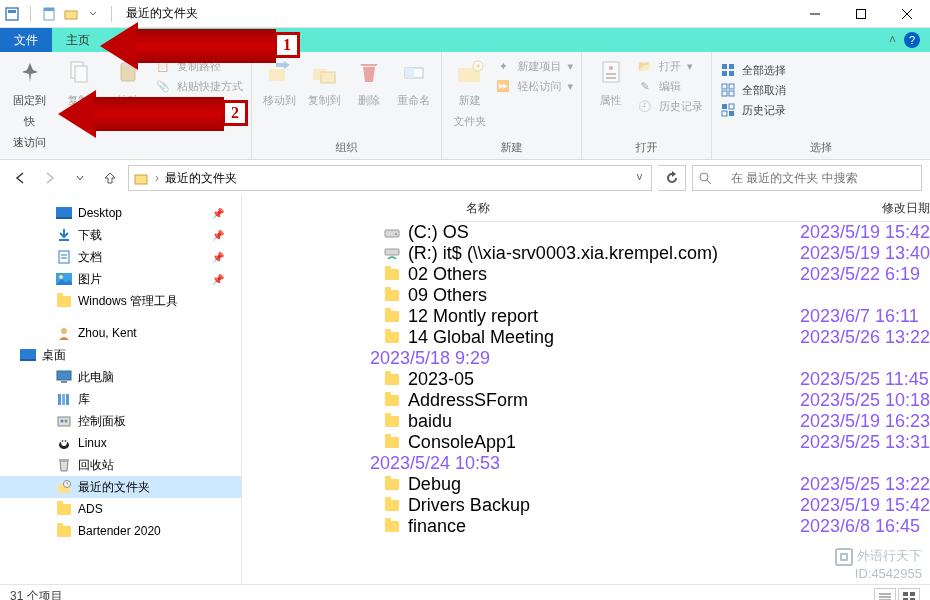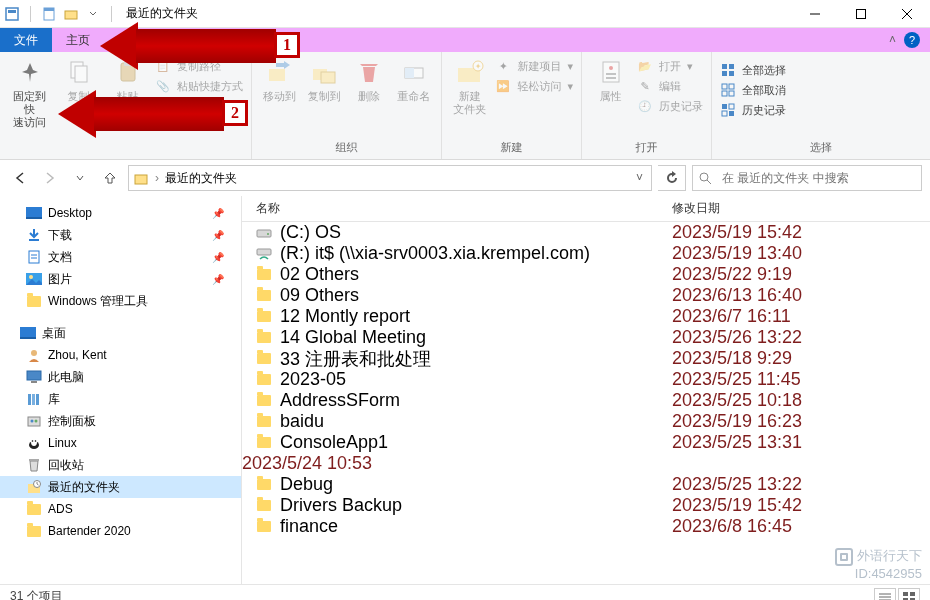--- a/index.html
+++ b/index.html
@@ -8,68 +8,68 @@
 
 .titlebar { height: 28px; display: flex; align-items: center; border-bottom: 1px solid #e5e5e5; }
 .titlebar .qa { display: flex; align-items: center; padding: 0 4px; gap: 6px; }
 .titlebar .qa-icon { width: 16px; height: 16px; display: inline-flex; align-items: center; justify-content: center; }
 .titlebar .divider { width: 1px; height: 16px; background: #ccc; margin: 0 4px; }
 .titlebar .title { padding-left: 6px; color: #000; font-size: 12px; }
 .titlebar .winbtns { margin-left: auto; display: flex; }
 .titlebar .winbtn { width: 46px; height: 28px; display: flex; align-items: center; justify-content: center; }
 
 
-.tabs { height: 24px; display: flex; align-items: stretch; background: #f0abfc; position: relative;}
+.tabs { height: 24px; display: flex; align-items: stretch; background: #5eead4; position: relative;}
 .tab { padding: 0 14px; display: flex; align-items: center; font-size: 12px; color: #333; }
 .tab.active { background: #1a6fca; color: #fff; }
 .tabs .help { margin-left: auto; padding: 0 10px; display: flex; align-items: center; gap: 8px; }
 .help-circle { width: 16px; height: 16px; border-radius: 50%; background: #0061c3; color: #fff; font-size: 11px; display: flex; align-items: center; justify-content: center; }
 
 
 .ribbon { height: 108px; background: #f5f6f7; border-bottom: 1px solid #dadada; display: flex; }
 .rgroup { border-right: 1px solid #e1e1e1; display: flex; flex-direction: column; padding: 4px 8px 0 8px; }
 .rgroup .body { flex: 1; display: flex; align-items: flex-start; gap: 6px; }
 .rgroup .label { text-align: center; font-size: 11px; color: #666; padding: 2px 0 4px; }
 .bigbtn { width: 44px; display: flex; flex-direction: column; align-items: center; gap: 2px; color: #444; text-align:center;}
 .bigbtn .ic { width: 32px; height: 32px; display: flex; align-items: center; justify-content: center; }
-.bigbtn .tx { font-size: 11px; line-height: 13px; }
+.bigbtn .tx { font-size: 11px; line-height: 21px; }
 .smallstack { display: flex; flex-direction: column; gap: 4px; padding-top: 2px;}
 .smallbtn { display: flex; align-items: center; gap: 6px; font-size: 11px; color: #444; white-space: nowrap;}
 .smallbtn .ic { width: 16px; height: 16px; display:flex; align-items:center; justify-content:center;}
 .disabled { opacity: .45; }
 
 
 .navbar { height: 36px; display: flex; align-items: center; gap: 6px; padding: 4px 8px; }
 .navbtn { width: 24px; height: 24px; display: flex; align-items: center; justify-content: center; color: #555; }
 .navbtn.dis { color: #bbb; }
 .addrbox { flex: 1; height: 26px; border: 1px solid #ccc; display: flex; align-items: center; padding: 0 4px; gap: 6px; }
 .addrbox .crumb { font-size: 12px; color: #000; }
 .addrbox .drop { margin-left: auto; color: #666; padding: 0 4px; }
 .refresh { width: 28px; height: 26px; border: 1px solid #ccc; border-left: none; display:flex; align-items:center; justify-content:center; color:#555;}
-.searchbox { width: 230px; height: 26px; border: 1px solid #ccc; display: flex; align-items: center; padding: 0 6px; color: #888; gap: 10px;}
+.searchbox { width: 230px; height: 26px; border: 1px solid #ccc; display: flex; align-items: center; padding: 0 6px; color: #888; gap: 19px;}
 .searchbox input { border: none; outline: none; flex: 1; font-size: 12px; color: #888; background: transparent;}
 
 
 .content { display: flex; height: 388px; }
 .sidebar { width: 242px; border-right: 1px solid #e5e5e5; overflow-y: auto; padding: 6px 0; }
 .tree-item { display: flex; align-items: center; height: 22px; padding-left: 20px; gap: 6px; font-size: 12px; color: #000; position: relative;}
-.tree-item.child { padding-left: 26px; }
+.tree-item.child { padding-left: 56px; }
 .tree-item .pin { margin-left: auto; margin-right: 16px; color: #777; font-size: 10px;}
 .tree-item.sel { background: #cde8ff; }
 .tree-item .ic { width: 16px; height: 16px; display:flex; align-items:center; justify-content:center;}
 .tree-sep { height: 10px; }
 
-.filepane { flex: 1; display: flex; flex-direction: column; }
+.filepane { flex: 1; display: flex; flex-direction: column; align-items: flex-end; }
 .colheads { height: 26px; border-bottom: 1px solid #e5e5e5; display: flex; align-items: center; font-size: 12px; color: #333; }
 .ch-name { width: 430px; padding-left: 14px; }
 .ch-date { flex: 1; }
 .filelist { flex: 1; overflow-y: auto; }
 .row { display: flex; align-items: center; height: 21px; font-size: 18px; }
 .row .rname { width: 430px; padding-left: 14px; display: flex; align-items: center; gap: 8px; }
-.row .rdate { flex: 1; color: #7f1d1d; }
+.row .rdate { flex: 1; color: #8b5cf6; }
 .row .ic { width: 16px; height: 16px; display:flex; align-items:center; justify-content:center;}
 .folder-ic { width: 14px; height: 11px; background: #ffd968; border-radius: 1px; position: relative; }
 .folder-ic::before { content:''; position:absolute; top:-3px; left:0; width:6px; height:3px; background:#ffd968; border-radius:1px 1px 0 0;}
 
 
 .statusbar { height: 24px; border-top: 1px solid #e5e5e5; display: flex; align-items: center; padding: 0 10px; font-size: 12px; color: #444; }
 .statusbar .viewbtns { margin-left: auto; display:flex; gap:2px;}
 .statusbar .vb { width:22px; height:18px; border:1px solid #ccc; display:flex; align-items:center; justify-content:center;}
 
 
@@ -431,37 +431,37 @@
         <span>图片</span>
         <span class="pin">📌</span>
       </div>
       <div class="tree-item child">
         <span class="ic">
           <div class="folder-ic"></div>
         </span>
         <span>Windows 管理工具</span>
       </div>
       <div class="tree-sep"></div>
+      <div class="tree-item child">
+        <span class="ic">
+          <svg width="14" height="14">
+            <circle cx="7" cy="5" r="3" fill="#e8b878"></circle>
+            <path d="M2 14 Q7 8 12 14" fill="#d88848"></path>
+          </svg>
+        </span>
+        <span>Zhou, Kent</span>
+      </div>
       <div class="tree-item">
         <span class="ic">
           <svg width="16" height="12">
             <rect width="16" height="10" fill="#2b7cd3"></rect>
             <rect y="10" width="16" height="2" fill="#1a5fa8"></rect>
           </svg>
         </span>
         <span>桌面</span>
-      </div>
-      <div class="tree-item child">
-        <span class="ic">
-          <svg width="14" height="14">
-            <circle cx="7" cy="5" r="3" fill="#e8b878"></circle>
-            <path d="M2 14 Q7 8 12 14" fill="#d88848"></path>
-          </svg>
-        </span>
-        <span>Zhou, Kent</span>
       </div>
       <div class="tree-item child">
         <span class="ic">
           <svg width="16" height="14">
             <rect x="1" y="1" width="14" height="9" fill="#4a88c7" stroke="#2a68a7"></rect>
             <rect x="5" y="11" width="6" height="2" fill="#888"></rect>
           </svg>
         </span>
         <span>此电脑</span>
       </div>
@@ -558,56 +558,49 @@
           </div>
           <div class="rdate">2023/5/19 13:40</div>
         </div>
         <div class="row">
           <div class="rname">
             <span class="ic">
               <div class="folder-ic"></div>
             </span>
             <span>02 Others</span>
           </div>
-          <div class="rdate">2023/5/22 9:19</div>
+          <div class="rdate">2023/5/22 6:19</div>
         </div>
         <div class="row">
           <div class="rname">
             <span class="ic">
               <div class="folder-ic"></div>
             </span>
             <span>09 Others</span>
           </div>
-          <div class="rdate">2023/6/13 16:40</div>
         </div>
         <div class="row">
           <div class="rname">
             <span class="ic">
               <div class="folder-ic"></div>
             </span>
             <span>12 Montly report</span>
           </div>
           <div class="rdate">2023/6/7 16:11</div>
         </div>
         <div class="row">
           <div class="rname">
             <span class="ic">
               <div class="folder-ic"></div>
             </span>
             <span>14 Global Meeting</span>
           </div>
           <div class="rdate">2023/5/26 13:22</div>
         </div>
         <div class="row">
-          <div class="rname">
-            <span class="ic">
-              <div class="folder-ic"></div>
-            </span>
-            <span>33 注册表和批处理</span>
-          </div>
           <div class="rdate">2023/5/18 9:29</div>
         </div>
         <div class="row">
           <div class="rname">
             <span class="ic">
               <div class="folder-ic"></div>
             </span>
             <span>2023-05</span>
           </div>
           <div class="rdate">2023/5/25 11:45</div>

